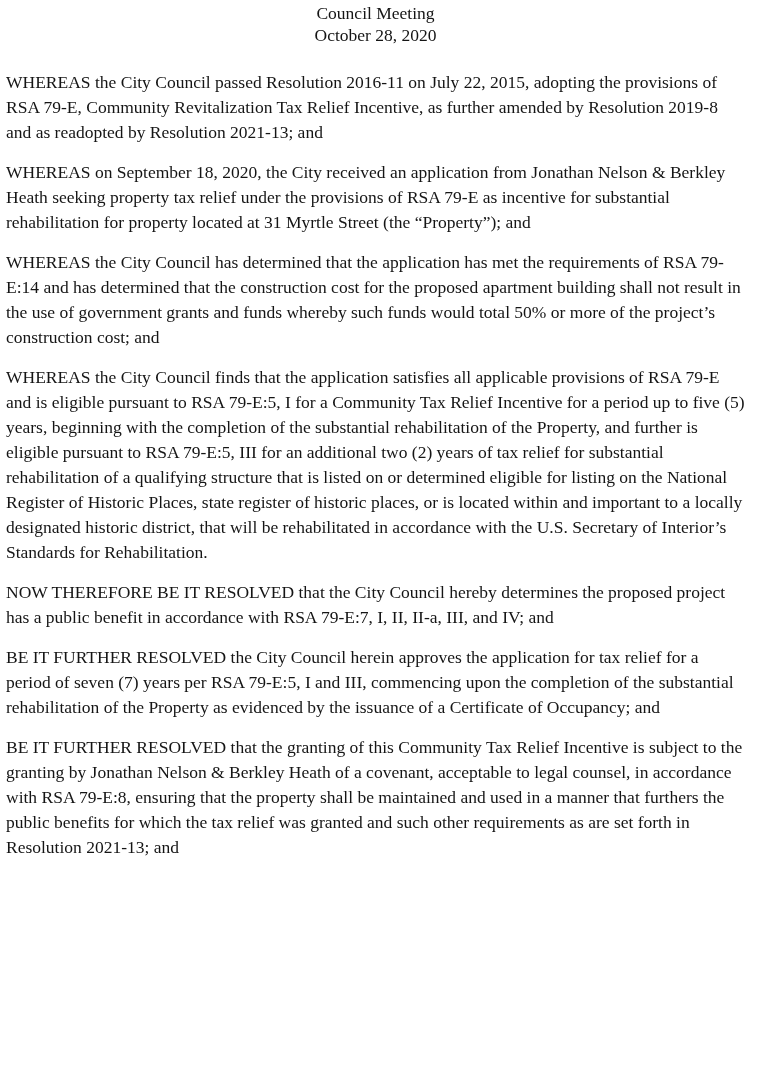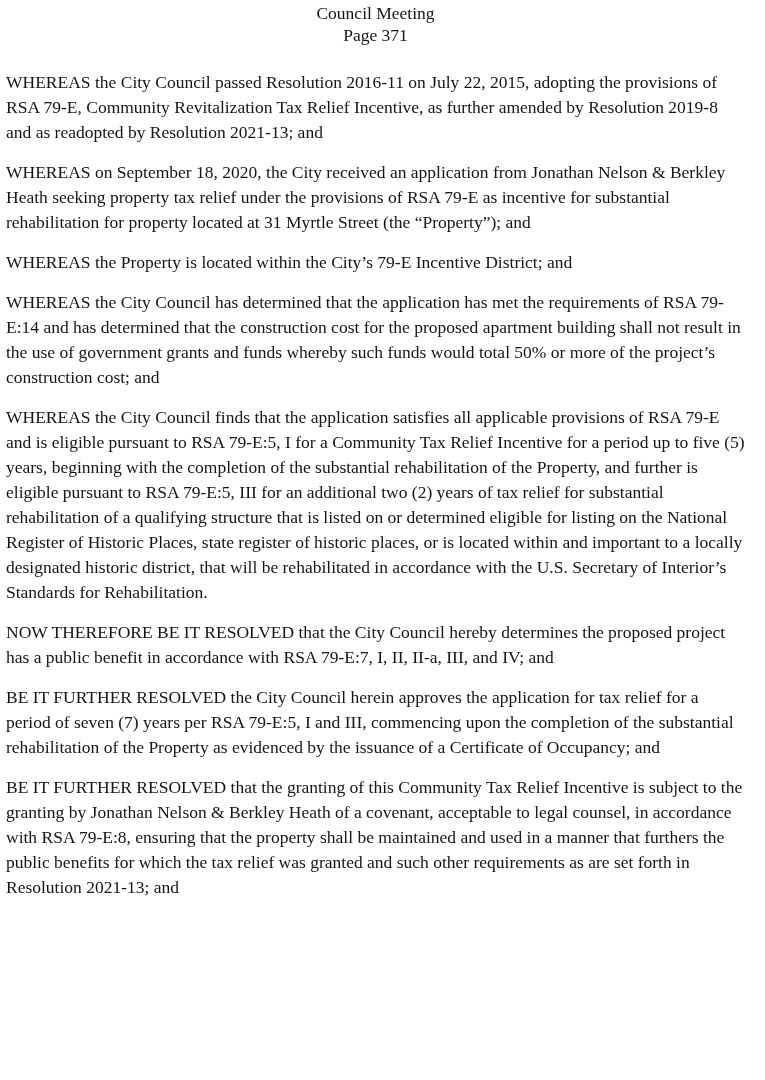--- a/index.html
+++ b/index.html
@@ -45,29 +45,28 @@
     font-weight: normal;
   }
 </style>
 </head>
 <body>
 
 <div class="page">
 
   <div class="header">
     <div>Council Meeting</div>
-    <div>Page 371</div>
+    <div>October 28, 2020</div>
   </div>
 
 
   <p class="body-para first"><strong>WHEREAS</strong><span> the City Council passed Resolution 2016-11 on July 22, 2015, adopting the provisions of RSA 79-E, Community Revitalization Tax Relief Incentive, as further amended by Resolution 2019-8 and as readopted by Resolution 2021-13; and</span></p>
 
   <p class="body-para"><strong>WHEREAS</strong><span> on September 18, 2020, the City received an application from Jonathan Nelson &amp; Berkley Heath seeking property tax relief under the provisions of RSA 79-E as incentive for substantial rehabilitation for property located at 31 Myrtle Street (the “Property”); and</span></p>
 
-  <p class="body-para"><strong>WHEREAS</strong><span> the Property is located within the City’s 79-E Incentive District; and</span></p>
 
 
   <p class="body-para"><strong>WHEREAS</strong><span> the City Council has determined that the application has met the requirements of RSA 79-E:14 and has determined that the construction cost for the proposed apartment building shall not result in the use of government grants and funds whereby such funds would total 50% or more of the project’s construction cost; and</span></p>
 
   <p class="body-para"><strong>WHEREAS</strong><span> the City Council finds that the application satisfies all applicable provisions of RSA 79-E and is eligible pursuant to RSA 79-E:5, I for a Community Tax Relief Incentive for a period up to five (5) years, beginning with the completion of the substantial rehabilitation of the Property, and further is eligible pursuant to RSA 79-E:5, III for an additional two (2) years of tax relief for substantial rehabilitation of a qualifying structure that is listed on or determined eligible for listing on the National Register of Historic Places, state register of historic places, or is located within and important to a locally designated historic district, that will be rehabilitated in accordance with the U.S. Secretary of Interior’s Standards for Rehabilitation.</span></p>
 
   <p class="body-para"><strong>NOW THEREFORE BE IT RESOLVED</strong><span> that the City Council hereby determines the proposed project has a public benefit in accordance with RSA 79-E:7, I, II, II-a, III, and IV; and</span></p>
 
   <p class="body-para"><strong>BE IT FURTHER RESOLVED</strong><span> the City Council herein approves the application for tax relief for a period of seven (7) years per RSA 79-E:5, I and III, commencing upon the completion of the substantial rehabilitation of the Property as evidenced by the issuance of a Certificate of Occupancy; and</span></p>
 

